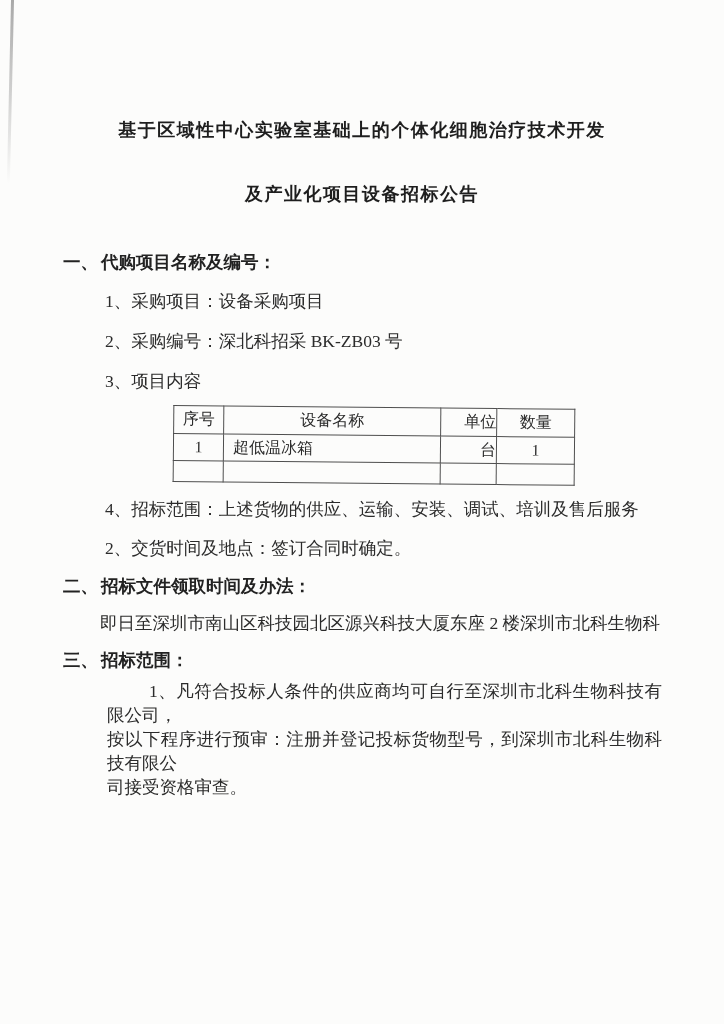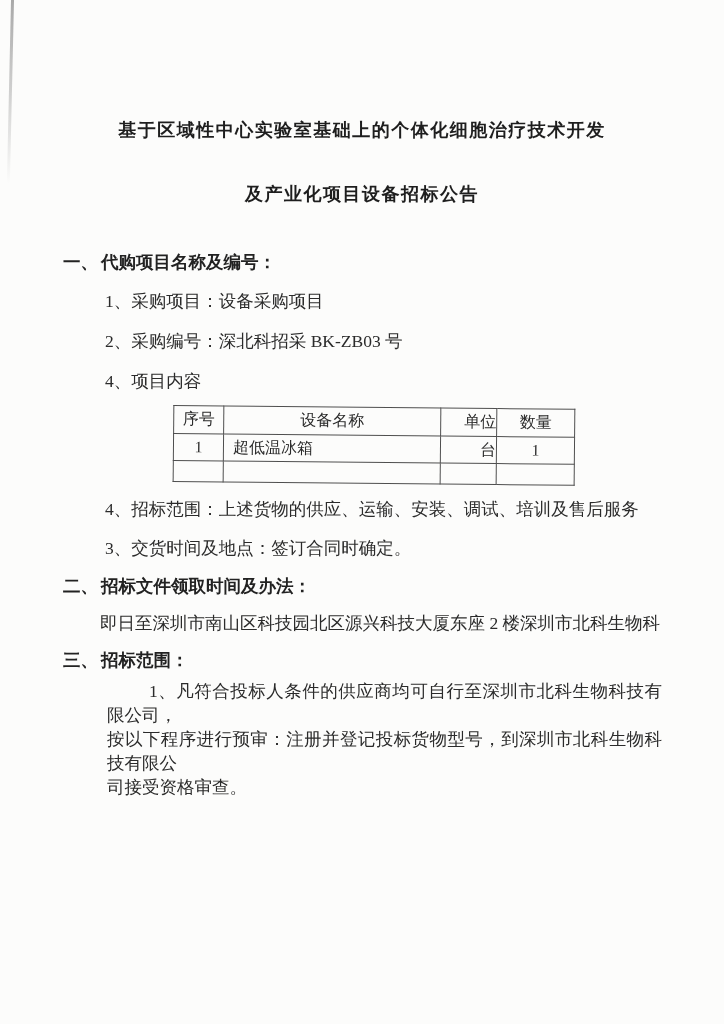--- a/index.html
+++ b/index.html
@@ -88,21 +88,21 @@
 
     <div class="intro">
     </div>
 
     <div class="sec-head">
       <span class="marker">一、</span><span>代购项目名称及编号：</span>
     </div>
 
     <div class="num-item">1、采购项目：设备采购项目</div>
     <div class="num-item">2、采购编号：深北科招采 BK-ZB03 号</div>
-    <div class="num-item">4、项目内容</div>
+    <div class="num-item">3、项目内容</div>
 
     <div class="table-wrap">
       <table class="equip">
         <tbody>
             <tr>
           <th class="c-seq">序号</th>
           <th class="c-name">设备名称</th>
           <th class="c-unit">单位</th>
           <th class="c-qty">数量</th>
         </tr>
@@ -116,21 +116,21 @@
           <td class="c-seq"></td>
           <td class="c-name name-cell"></td>
           <td class="c-unit"></td>
           <td class="c-qty"></td>
         </tr>
       </tbody>
         </table>
     </div>
 
     <div class="num-item after-table">4、招标范围：上述货物的供应、运输、安装、调试、培训及售后服务</div>
-    <div class="num-item item5">3、交货时间及地点：签订合同时确定。</div>
+    <div class="num-item item5">2、交货时间及地点：签订合同时确定。</div>
 
     <div class="sec-head">
       <span class="marker">二、</span><span>招标文件领取时间及办法：</span>
     </div>
 
     <div class="sec2-body">
       <div class="line">即日至深圳市南山区科技园北区源兴科技大厦东座 2 楼深圳市北科生物科</div>
     </div>
 
     <div class="sec-head">

